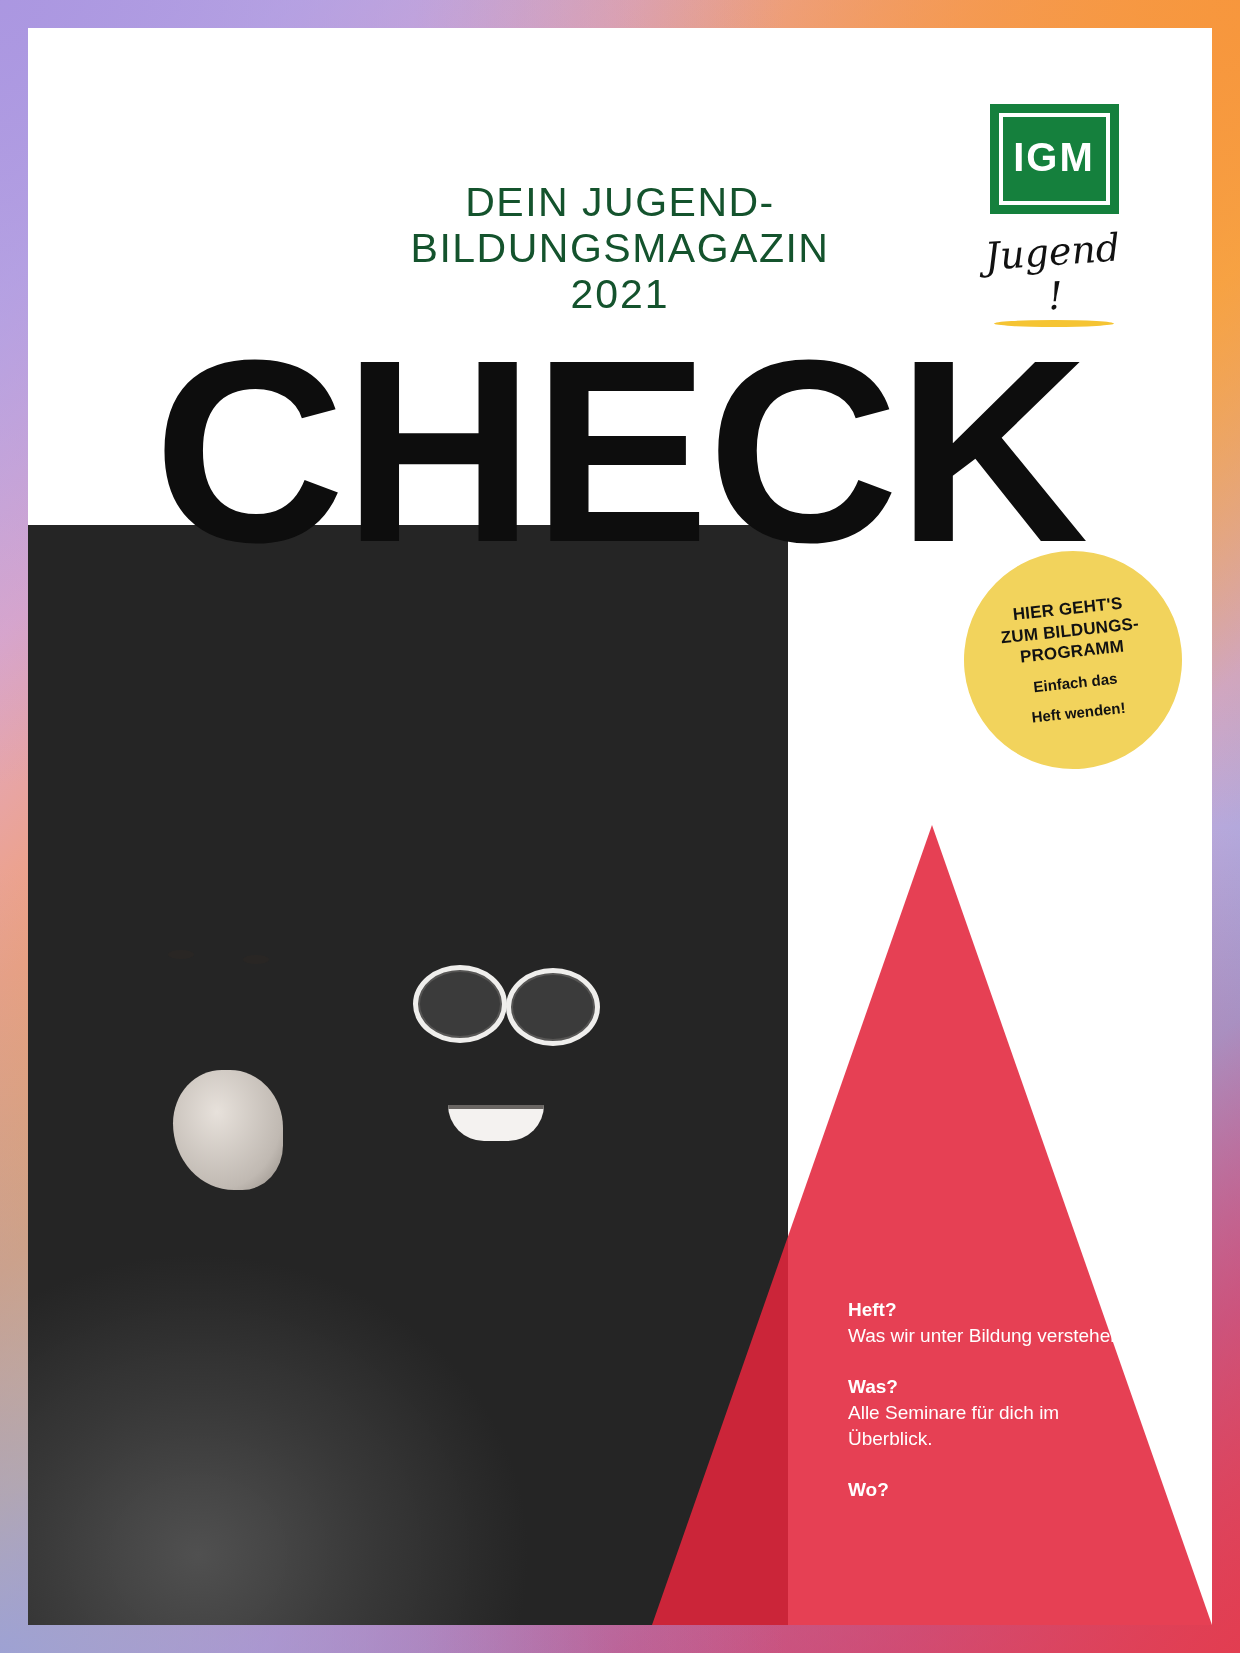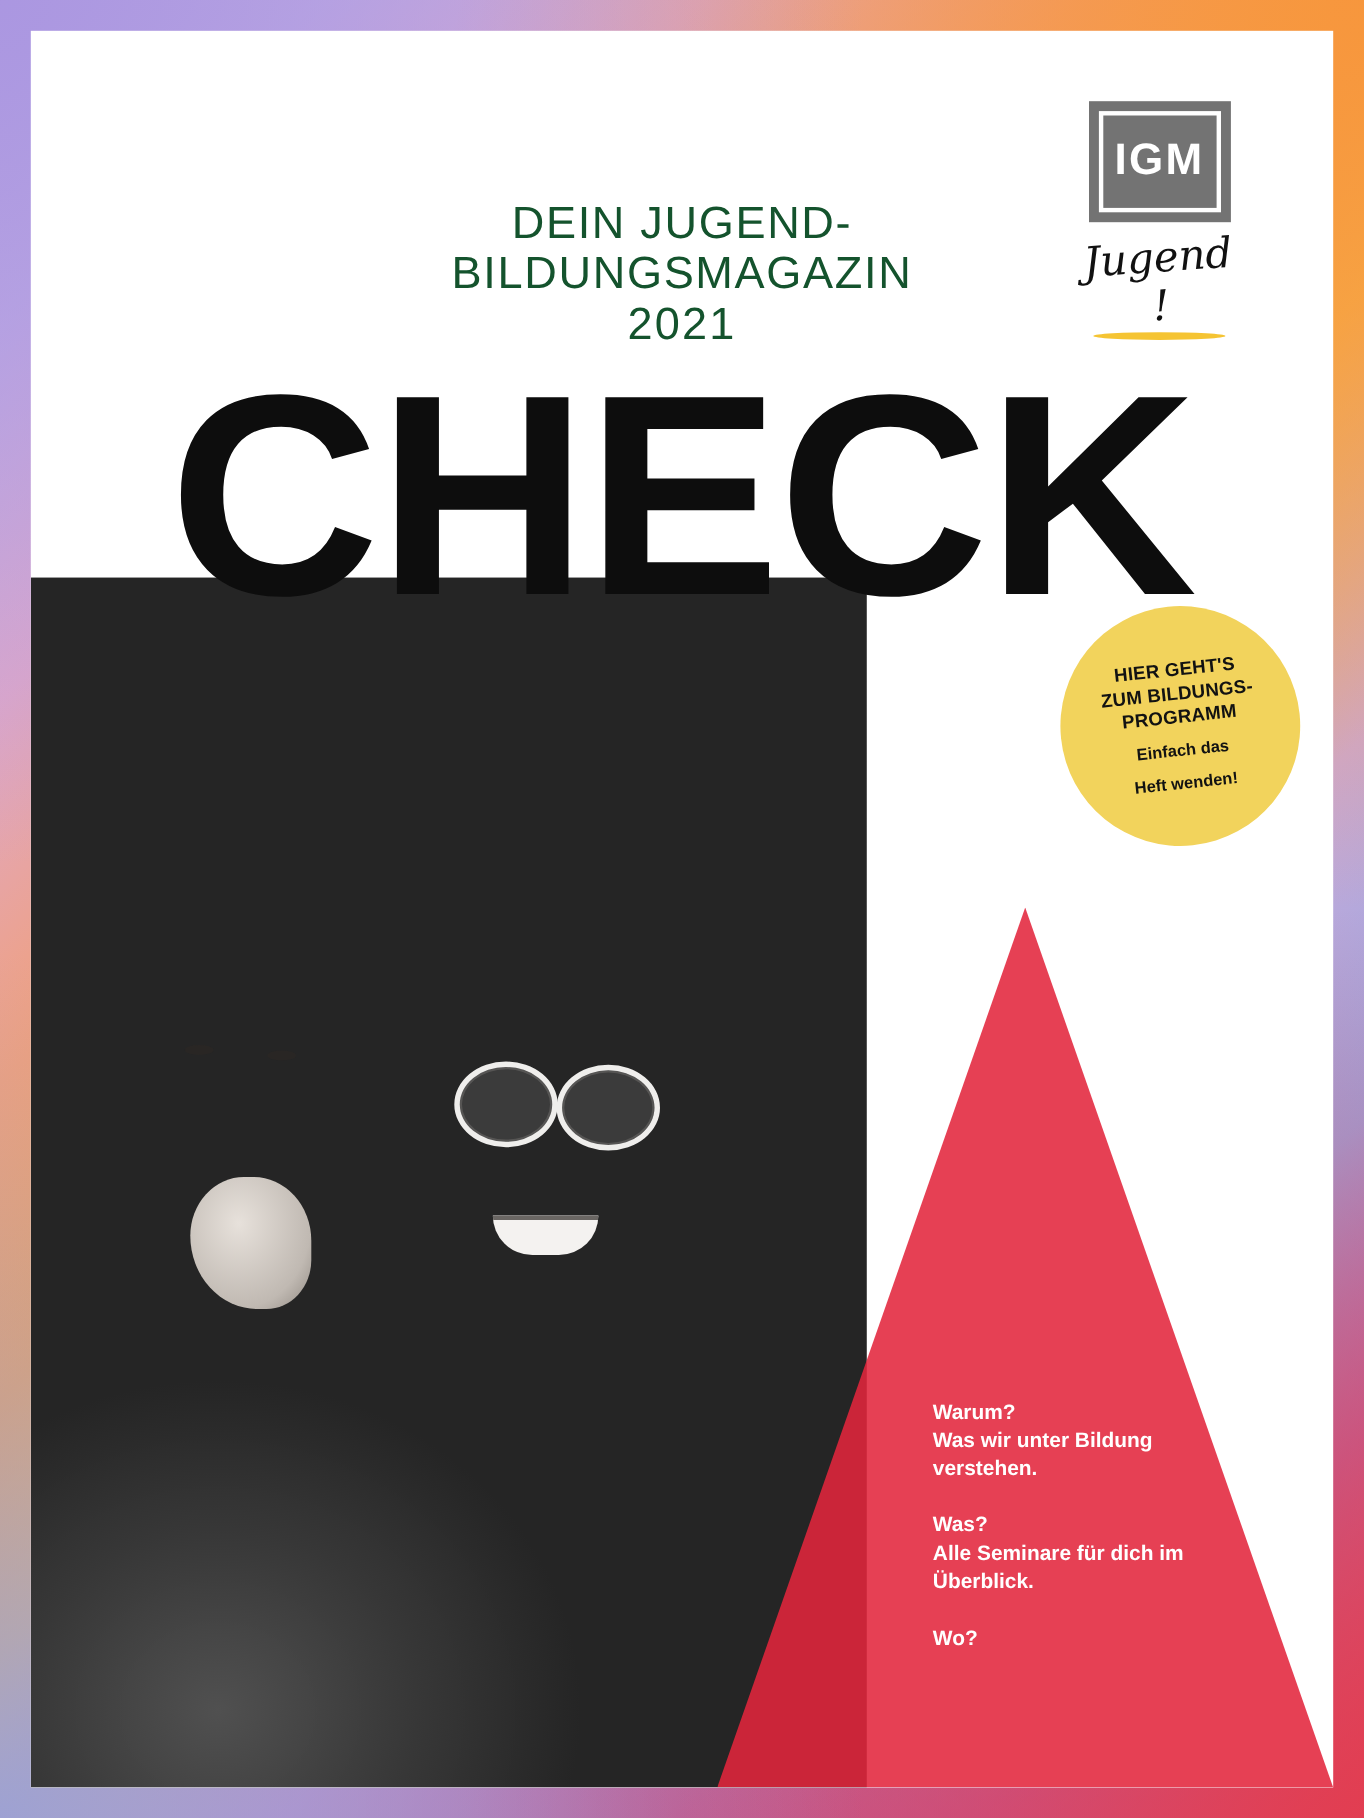--- a/index.html
+++ b/index.html
@@ -172,22 +172,22 @@
     position: absolute;
     right: 78px;
     top: 60px;
     width: 160px;
     z-index: 7;
     text-align: center;
   }
   .logo-box {
     width: 129px;
     height: 110px;
-    margin: 4px auto;
-    background: #737373;
+    margin: 16px auto;
+    background: #15803d;
     position: relative;
   }
   .logo-box .inner {
     position: absolute;
     inset: 9px;
     border: 4px solid #ffffff;
   }
   .logo-box .letters {
     position: absolute;
     inset: 0;
@@ -263,21 +263,21 @@
     margin-bottom: 26px;
   }
   .teaser:last-child { margin-bottom: 0; }
   .teaser .q {
     font-size: 19px;
     font-weight: 700;
     line-height: 1.35;
   }
   .teaser .a {
     font-size: 19px;
-    font-weight: 700;
+    font-weight: 400;
     line-height: 1.35;
   }
 </style>
 </head>
 <body>
 
 <div class="page">
   <div class="cover">
 
     <div class="photo">
@@ -312,21 +312,21 @@
     <div class="sticker">
       <div class="s-big">HIER GEHT'S</div>
       <div class="s-big">ZUM BILDUNGS-</div>
       <div class="s-big">PROGRAMM</div>
       <div class="s-small">Einfach das</div>
       <div class="s-small">Heft wenden!</div>
     </div>
 
     <div class="teasers">
       <div class="teaser">
-        <div class="q">Warum?</div>
+        <div class="q">Heft?</div>
         <div class="a">Was wir unter Bildung verstehen.</div>
       </div>
       <div class="teaser">
         <div class="q">Was?</div>
         <div class="a">Alle Seminare für dich im Überblick.</div>
       </div>
       <div class="teaser">
         <div class="q">Wo?</div>
       </div>
     </div>

